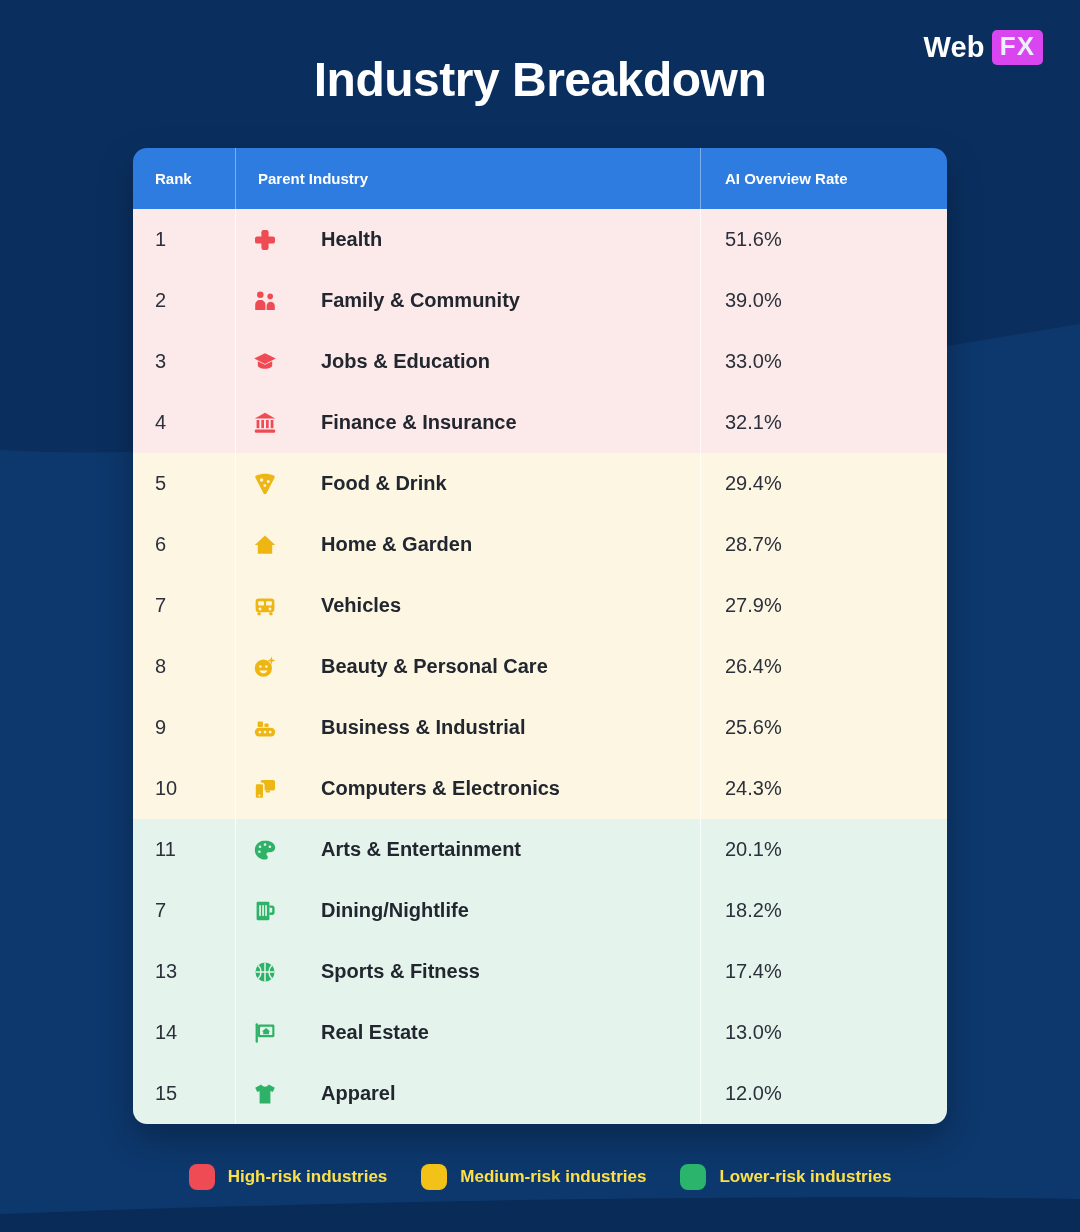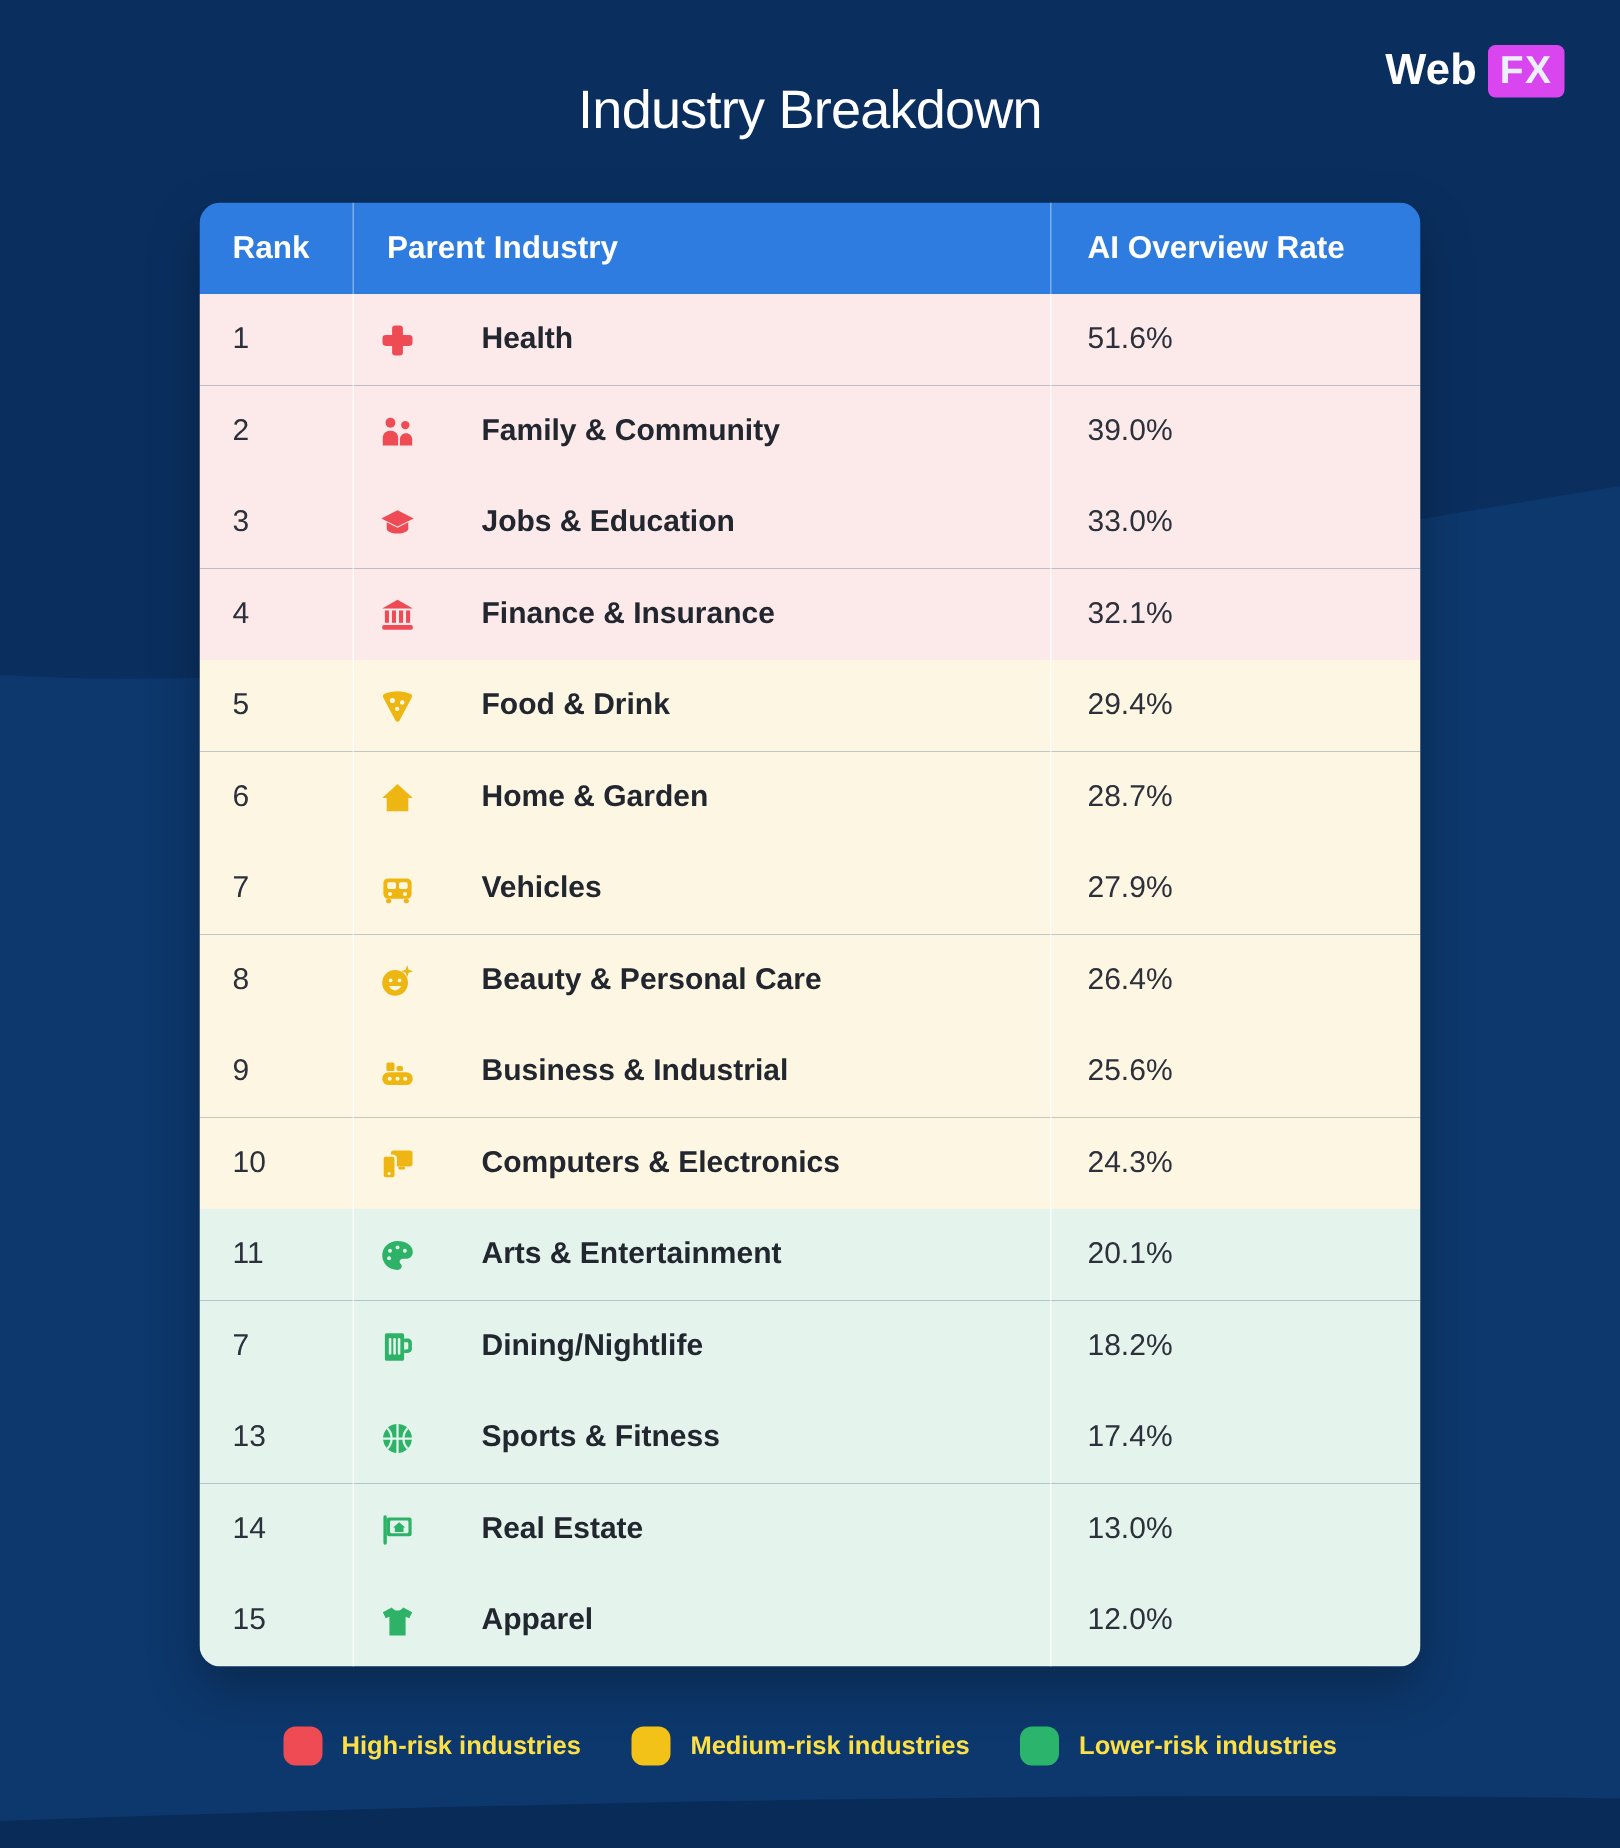--- a/index.html
+++ b/index.html
@@ -19,33 +19,33 @@
   }
   .logo .web { color:#ffffff; font-size:29px; font-weight:700; letter-spacing:.2px; }
   .logo .fx  {
     background:#d946ef; color:#eaf1fc; font-size:26px; font-weight:800;
     padding:1px 8px 3px; border-radius:5px; letter-spacing:1px;
   }
 
   .title {
     position:relative; z-index:2;
     margin-top:52px; text-align:center;
-    color:#ffffff; font-size:36px; font-weight:400; letter-spacing:-.5px;
+    color:#ffffff; font-size:48px; font-weight:700; letter-spacing:-.5px;
   }
 
   .card {
     position:relative; z-index:2;
     width:814px; margin:41px auto 0;
     border-radius:14px; overflow:hidden;
     box-shadow:0 14px 34px rgba(0,0,0,.28);
   }
   .thead { display:flex; height:61px; background:#2e7ce0; }
   .thead .hcell {
     display:flex; align-items:center;
-    color:#ffffff; font-size:21px; font-weight:700;
+    color:#ffffff; font-size:15px; font-weight:700;
   }
   .hcell.rank     { width:102px; padding-left:22px; }
   .hcell.industry { width:465px; padding-left:22px; border-left:1px solid rgba(255,255,255,.38); }
   .hcell.rate     { width:247px; padding-left:24px; border-left:1px solid rgba(255,255,255,.38); }
 
   .row { display:flex; height:61px; align-items:stretch; }
   .row.high   { background:#fce9ea; }
   .row.medium { background:#fdf6e3; }
   .row.lower  { background:#e4f3ec; }
   .row .cell { display:flex; align-items:center; font-size:20px; color:#2b303a; }

